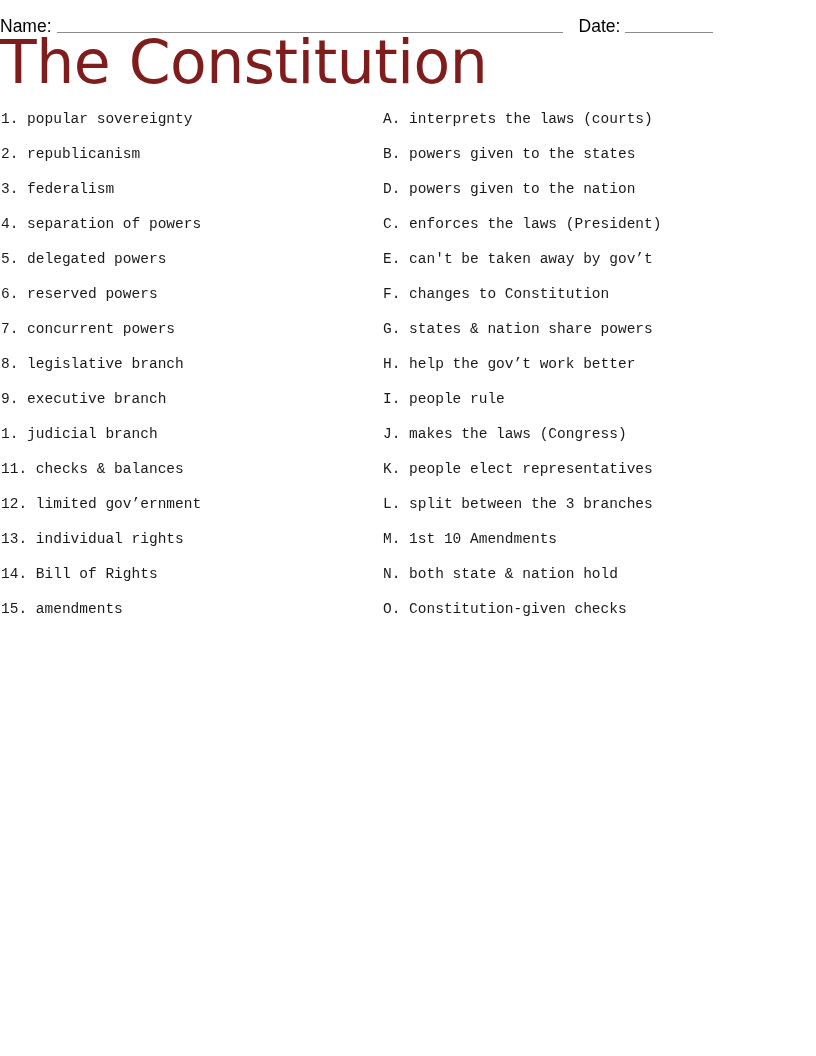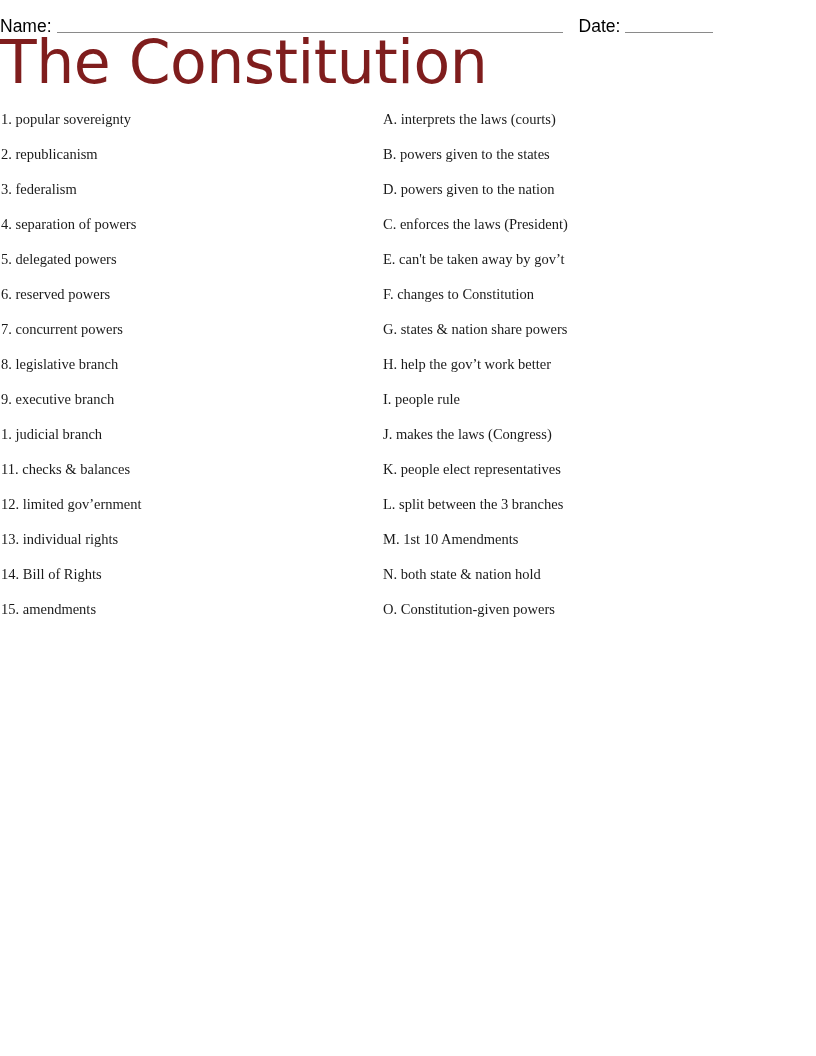--- a/index.html
+++ b/index.html
@@ -79,21 +79,21 @@
     width: 816px;
   }
   .col {
     position: absolute;
     top: 0;
   }
   .col-terms { left: 1px; width: 355px; }
   .col-defs  { left: 383px; width: 430px; }
 
   .match-item {
-    font-family: Liberation Serif, serif;
+    font-family: Liberation Mono, monospace;
     font-size: 14.5px;
     line-height: 18px;
     height: 35px;
     color: #1a1a1a;
     white-space: nowrap;
     display: block;
   }
 </style>
 </head>
 <body>
@@ -138,18 +138,18 @@
       <div class="match-item">E. can't be taken away by gov’t</div>
       <div class="match-item">F. changes to Constitution</div>
       <div class="match-item">G. states &amp; nation share powers</div>
       <div class="match-item">H. help the gov’t work better</div>
       <div class="match-item">I. people rule</div>
       <div class="match-item">J. makes the laws (Congress)</div>
       <div class="match-item">K. people elect representatives</div>
       <div class="match-item">L. split between the 3 branches</div>
       <div class="match-item">M. 1st 10 Amendments</div>
       <div class="match-item">N. both state &amp; nation hold</div>
-      <div class="match-item">O. Constitution-given powers</div>
+      <div class="match-item">O. Constitution-given checks</div>
     </div>
 
   </div>
 
 </div>
 
 </body></html>

